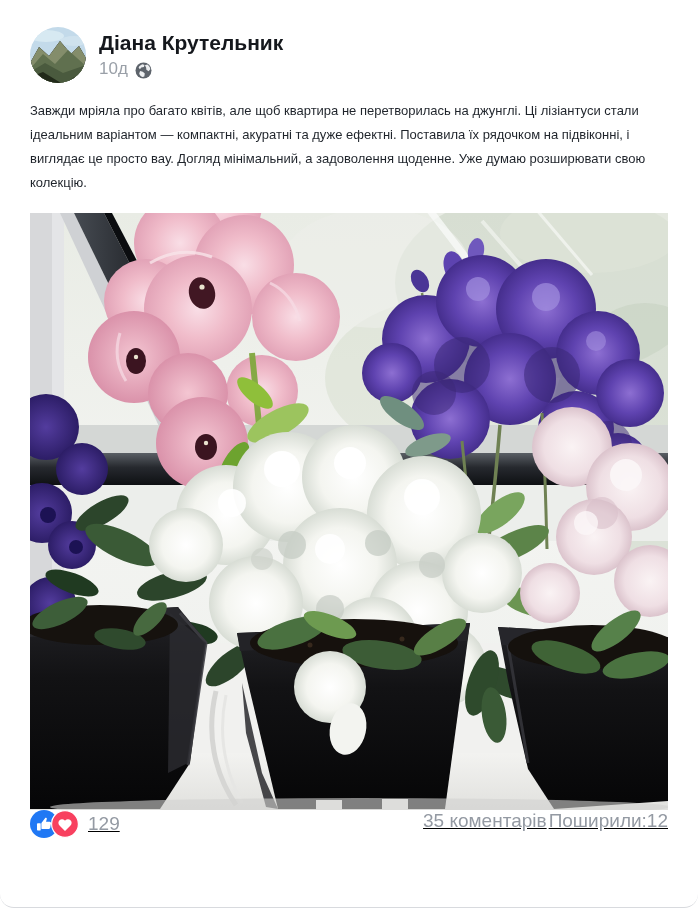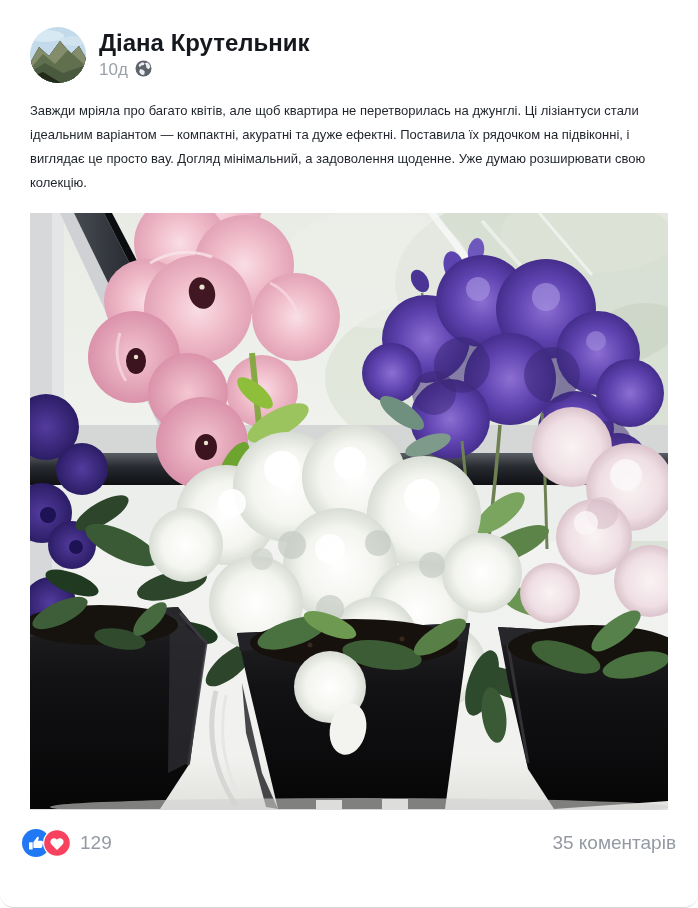--- a/index.html
+++ b/index.html
@@ -6,30 +6,31 @@
   body { width:698px; font-family:"Liberation Sans", sans-serif; -webkit-font-smoothing:antialiased; }
   .card {
     width:698px; height:908px; background:#fff; box-sizing:border-box;
     border-bottom:1px solid #d8dade; border-radius:0 0 14px 14px;
     display:flex; flex-direction:column; overflow:hidden;
   }
   .header { display:flex; gap:13px; padding:27px 30px 0 30px; }
   .avatar { width:56px; height:56px; border-radius:50%; overflow:hidden; flex:none; cursor:pointer; }
   .avatar svg { display:block; }
   .header-text { display:flex; flex-direction:column; justify-content:center; }
-  .author { font-size:24px; font-weight:bold; color:#15181d; line-height:1.1; cursor:pointer; }
-  .meta { display:flex; align-items:flex-start; gap:7px; margin-top:4px; }
+  .author { font-size:21px; font-weight:bold; color:#15181d; line-height:1.1; cursor:pointer; }
+  .meta { display:flex; align-items:flex-end; gap:7px; margin-top:4px; }
   .timestamp { font-size:17px; color:#9aa0a8; cursor:pointer; }
   .globe { width:17px; height:17px; display:block; }
   .post-text { padding:16px 30px 0 30px; font-size:13px; line-height:24px; color:#1f242b; }
   .photo { margin:18px 30px 0 30px; width:638px; height:597px; flex:none; cursor:pointer; }
   .photo svg { display:block; }
   .footer {
-    padding:0 22px; height:66px; display:flex; align-items:center;
+    padding:0 30px; height:66px; display:flex; align-items:flex-start;
     justify-content:space-between;
+    text-decoration:underline;
   }
   .reaction-group { display:flex; align-items:center; cursor:pointer; }
   .reaction { width:28px; height:28px; display:block; }
   .reaction.love { margin-left:-7px; }
   .reaction-count { margin-left:9px; font-size:19px; color:#949aa3; }
   .footer-right { display:flex; gap:2px; font-size:19px; color:#949aa3; }
   .footer-right span { cursor:pointer; }
 </style>
 </head>
 <body>
@@ -343,16 +344,17 @@
         <path fill="#ffffff" d="M11.4 20.4v-6.9c0-.25.08-.5.23-.7l3.4-4.6c.26-.36.72-.5 1.13-.36.52.18.8.74.64 1.27l-.78 2.6h3.75c.8 0 1.4.72 1.27 1.5l-.8 4.5c-.12.7-.73 1.2-1.44 1.2h-7.0c-.22 0-.4-.18-.4-.41z"></path>
       </svg>
       <svg class="reaction love" viewBox="0 0 28 28">
         <circle cx="14" cy="14" r="13.4" stroke="#ffffff" stroke-width="1.2" fill="#f8405f"></circle>
         <path fill="#ffffff" d="M14 21.0l-5.5-5.4c-1.5-1.5-1.5-3.9 0-5.3 1.4-1.4 3.7-1.4 5.1 0l.4.4.4-.4c1.4-1.4 3.7-1.4 5.1 0 1.5 1.4 1.5 3.8 0 5.3L14 21.0z"></path>
       </svg>
       <span class="reaction-count">129</span>
     </div>
     <div class="footer-right">
       <span>35 коментарів</span>
+      <span>Поширили:12</span>
     </div>
   </div>
 
 </div>
 
 </body></html>

